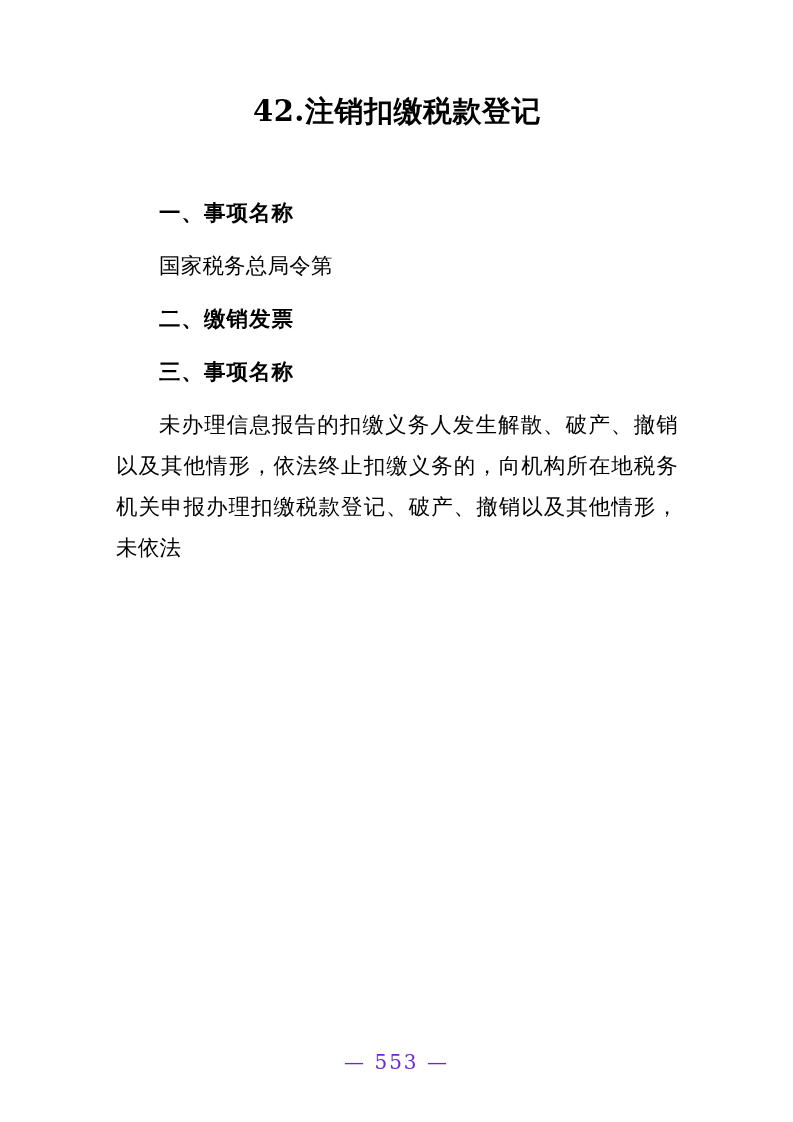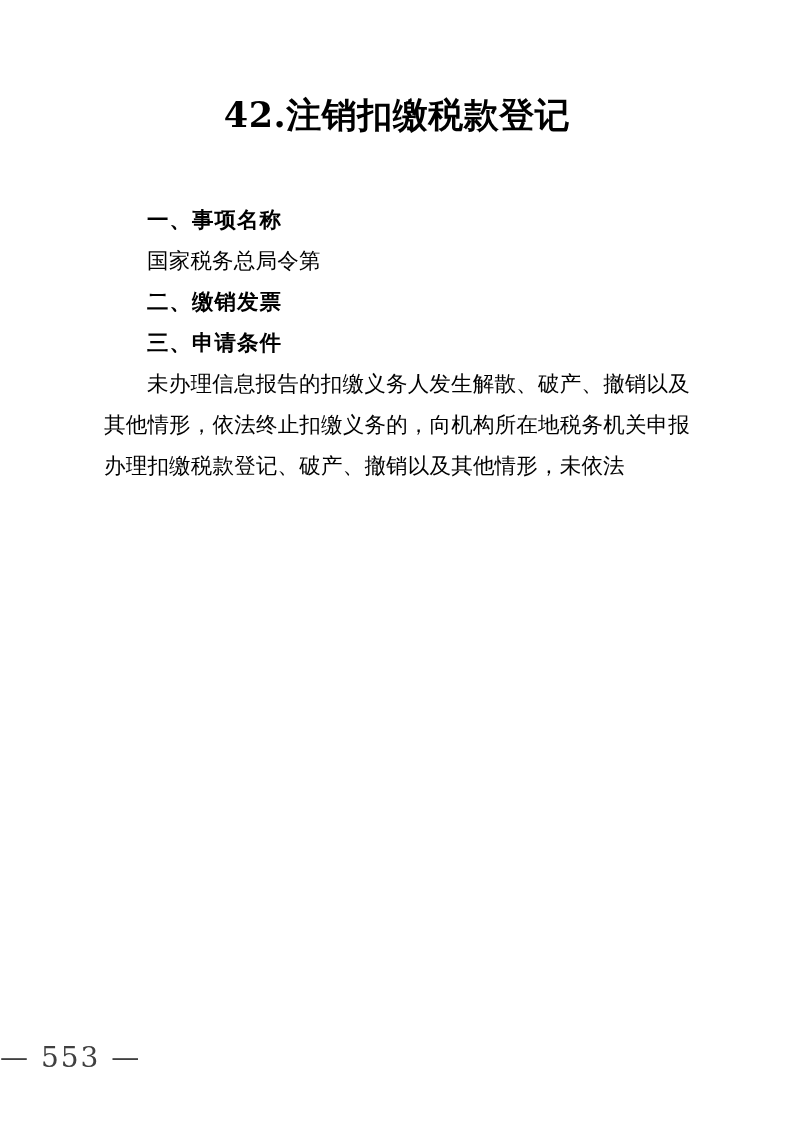--- a/index.html
+++ b/index.html
@@ -22,53 +22,54 @@
   .content {
     position: absolute;
     left: 104px;
     top: 0;
     width: 586px;
   }
   .doc-title {
     margin: 0;
     padding-top: 92px;
     text-align: center;
-    font-size: 35px;
+    font-size: 29px;
     font-weight: bold;
     letter-spacing: 0.5px;
     font-family: "DejaVu Serif", "Liberation Serif", serif;
     color: #000;
   }
   .body-text {
     margin-top: 60px;
   }
   p {
-    margin: 0;
+    margin: 12px;
     font-size: 21.5px;
     line-height: 41px;
     color: #000;
     text-align: justify;
     text-justify: inter-ideograph;
     letter-spacing: 0.2px;
   }
   p.heading {
     font-weight: bold;
     text-indent: 2em;
     letter-spacing: 1px;
   }
   p.indent {
     text-indent: 2em;
   }
   .page-number {
     position: absolute;
     left: 0;
     right: 0;
     bottom: 48px;
-    font-size: 28px;
-    color: #404040;
+    text-align: center;
+    font-size: 20px;
+    color: #6d28d9;
     letter-spacing: 2px;
   }
 </style>
 </head>
 <body>
 
 <div class="page">
   <div class="content">
 
     <h1 class="doc-title">42.注销扣缴税款登记</h1>
@@ -76,21 +77,21 @@
     <div class="body-text">
 
       <p class="heading">一、事项名称</p>
 
       <p class="indent">国家税务总局令第</p>
 
       <p class="heading">二、缴销发票</p>
 
 
 
-      <p class="heading">三、申请条件</p>
+      <p class="heading">三、事项名称</p>
 
       <p class="indent">未办理信息报告的扣缴义务人发生解散、破产、撤销以及其他情形，依法终止扣缴义务的，向机构所在地税务机关申报办理扣缴税款登记、破产、撤销以及其他情形，未依法</p>
 
     </div>
   </div>
 
   <div class="page-number">— 553 —</div>
 </div>
 
 </body></html>

